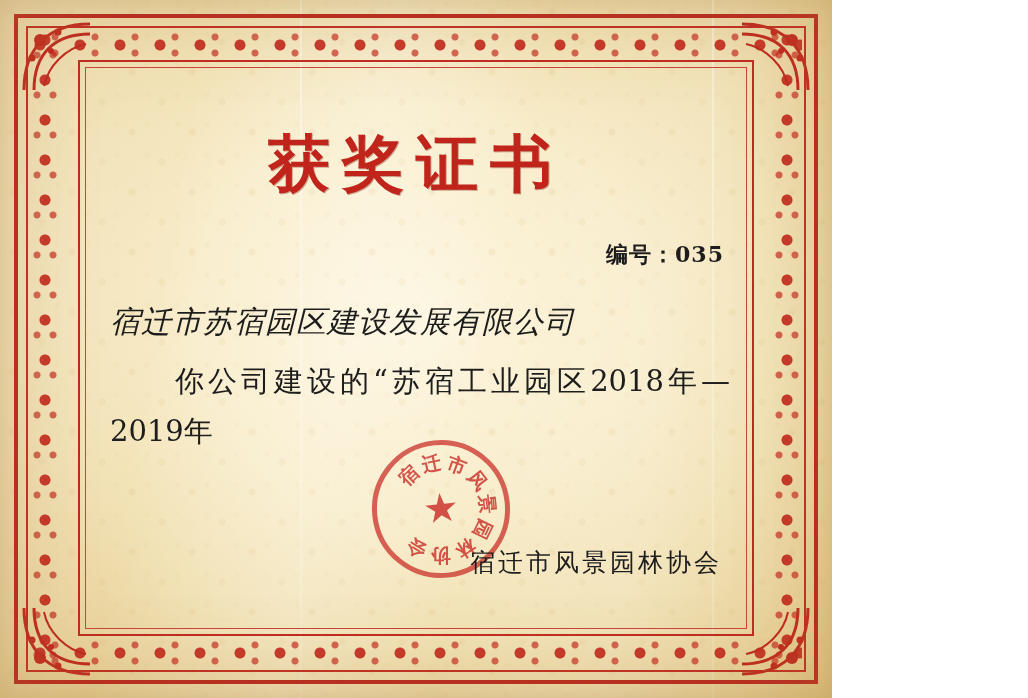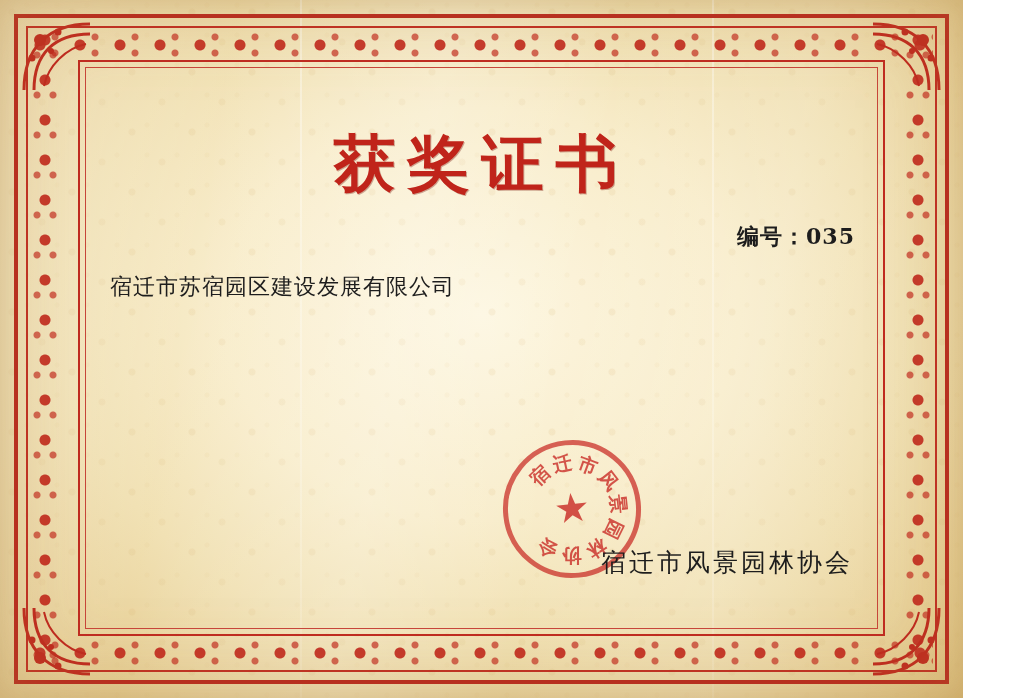--- a/index.html
+++ b/index.html
@@ -5,21 +5,21 @@
   html, body {
     margin: 0;
     padding: 0;
     background: #ffffff;
   }
   body {
     font-family: "Liberation Serif", serif;
   }
   .certificate {
     position: relative;
-    width: 963px;
+    width: 832px;
     height: 698px;
     overflow: hidden;
     background:
       radial-gradient(ellipse at 50% 45%, #fdf6e0 0%, #f8ecc9 38%, #f0dfaf 62%, #e8d096 82%, #e0c383 100%);
   }
   
   .texture {
     position: absolute;
     inset: 0;
     pointer-events: none;
@@ -132,31 +132,32 @@
     font-weight: bold;
     font-size: 62px;
     letter-spacing: 12px;
     margin-top: 46px;
     text-shadow: 1px 1px 0 rgba(120,20,10,0.35);
   }
   .serial {
     text-align: right;
     font-size: 22px;
     font-weight: bold;
-    margin-top: 16px;
+    margin-top: 34px;
     padding-right: 12px;
     letter-spacing: 1px;
     font-family: "DejaVu Serif", serif;
   }
   .recipient {
-    margin-top: 20px;
-    font-size: 22px;
+    margin-top: 32px;
+    font-size: 30px;
     font-family: "DejaVu Serif", serif;
     letter-spacing: 1px;
     padding-left: 14px;
+    font-style: italic;
   }
   .body-text {
     margin-top: 14px;
     font-size: 29px;
     line-height: 1.72;
     font-family: "DejaVu Serif", serif;
     padding-left: 14px;
     padding-right: 6px;
     text-align: justify;
   }
@@ -309,20 +310,21 @@
 
     <div class="title">获奖证书</div>
 
     <div class="serial">
       <span>编号：</span><span>035</span>
     </div>
 
     <div class="recipient">宿迁市苏宿园区建设发展有限公司</div>
 
     <div class="body-text">
+      <div><span class="indent"></span><span>你公司建设的“苏宿工业园区2018年—2019年</span></div>
     </div>
 
     <div class="seal">
       <div class="ring-text">
           <span style="transform: translate(-28.3204px, -36.2485px) rotate(-38deg) translate(-50%, -50%);">宿</span>
           <span style="transform: translate(-4.80831px, -45.748px) rotate(-6deg) translate(-50%, -50%);">迁</span>
           <span style="transform: translate(20.1651px, -41.3445px) rotate(26deg) translate(-50%, -50%);">市</span>
           <span style="transform: translate(39.0102px, -24.3763px) rotate(58deg) translate(-50%, -50%);">风</span>
           <span style="transform: translate(46px, 0px) rotate(90deg) translate(-50%, -50%);">景</span>
           <span style="transform: translate(39.0102px, 24.3763px) rotate(122deg) translate(-50%, -50%);">园</span>

